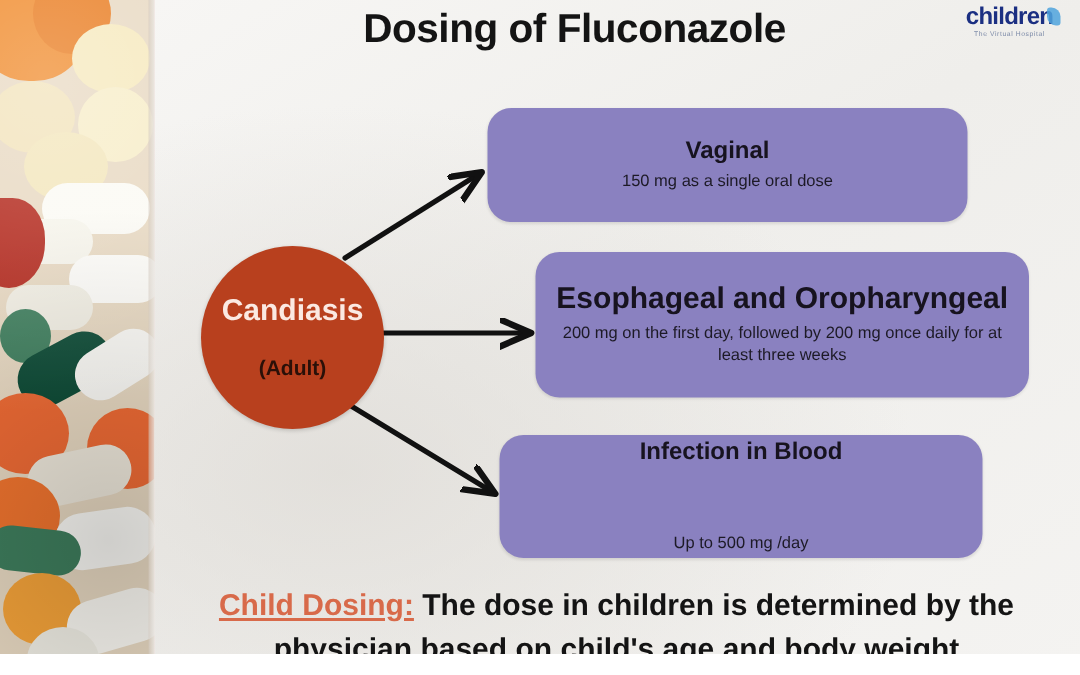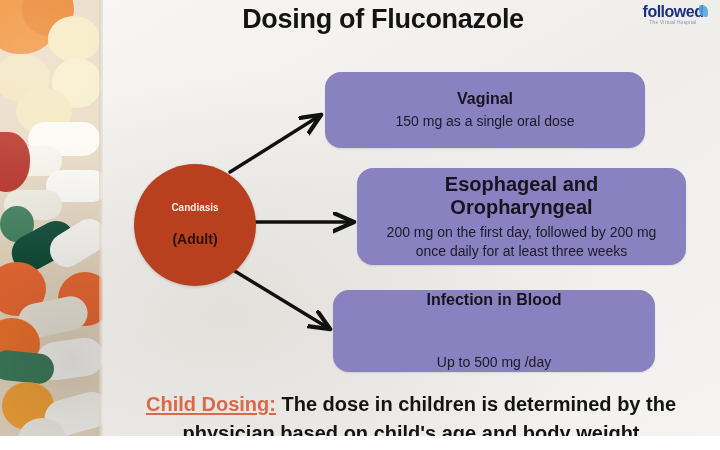--- a/index.html
+++ b/index.html
@@ -109,21 +109,21 @@
     width: 122px; height: 122px;
     border-radius: 50%;
     background: #b8401e;
     display: flex;
     flex-direction: column;
     align-items: center;
     justify-content: center;
     box-shadow: 0 1px 3px rgba(0,0,0,0.18);
   }
   .circle-node .l1 {
-    font-size: 10px;
+    font-size: 20px;
     font-weight: bold;
     color: #fbe9e2;
     line-height: 1.15;
   }
   .circle-node .l2 {
     font-size: 14px;
     font-weight: bold;
     color: #2a1008;
     line-height: 1.2;
     margin-top: 18px;
@@ -133,31 +133,31 @@
   .box {
     position: absolute;
     background: #8a81c0;
     border-radius: 16px;
     display: flex;
     flex-direction: column;
     align-items: center;
     justify-content: center;
     text-align: center;
     box-shadow: 0 1px 2px rgba(0,0,0,0.10);
-    padding: 0 20px;
+    padding: 0 8px;
     box-sizing: border-box;
   }
   .box .head {
     font-size: 16px;
     font-weight: bold;
     color: #17131f;
     line-height: 1.15;
   }
   .box .sub {
-    font-size: 14px;
+    font-size: 11px;
     color: #1d1a26;
     line-height: 1.32;
     margin-top: 4px;
     font-weight: 500;
   }
   #box-vaginal   { left: 222px; top: 72px;  width: 320px; height: 76px; }
   #box-esoph     { left: 254px; top: 168px; width: 329px; height: 97px; }
   #box-esoph .head { font-size: 20px; }
   #box-blood     { left: 230px; top: 290px; width: 322px; height: 82px; gap: 40px; }
 
@@ -219,21 +219,21 @@
     <div class="shade"></div>
   </div>
   <div class="photo-edge"></div>
 
   <div class="canvas">
 
     <div class="title">Dosing of Fluconazole</div>
 
     <div class="logo">
       <div class="logo-main">
-        <span>followed</span>
+        <span>children</span>
         <span class="logo-accent"></span>
       </div>
       <div class="logo-tag">The Virtual Hospital</div>
     </div>
 
     <svg class="arrow-layer" viewBox="0 0 617 450">
       <defs>
         <marker id="ah" markerWidth="7" markerHeight="7" refX="4.4" refY="3" orient="auto">
           <path d="M0,0.3 L6.2,3 L0,5.7" fill="none" stroke="#111111" stroke-width="1.25" stroke-linecap="round" stroke-linejoin="round"></path>
         </marker>

